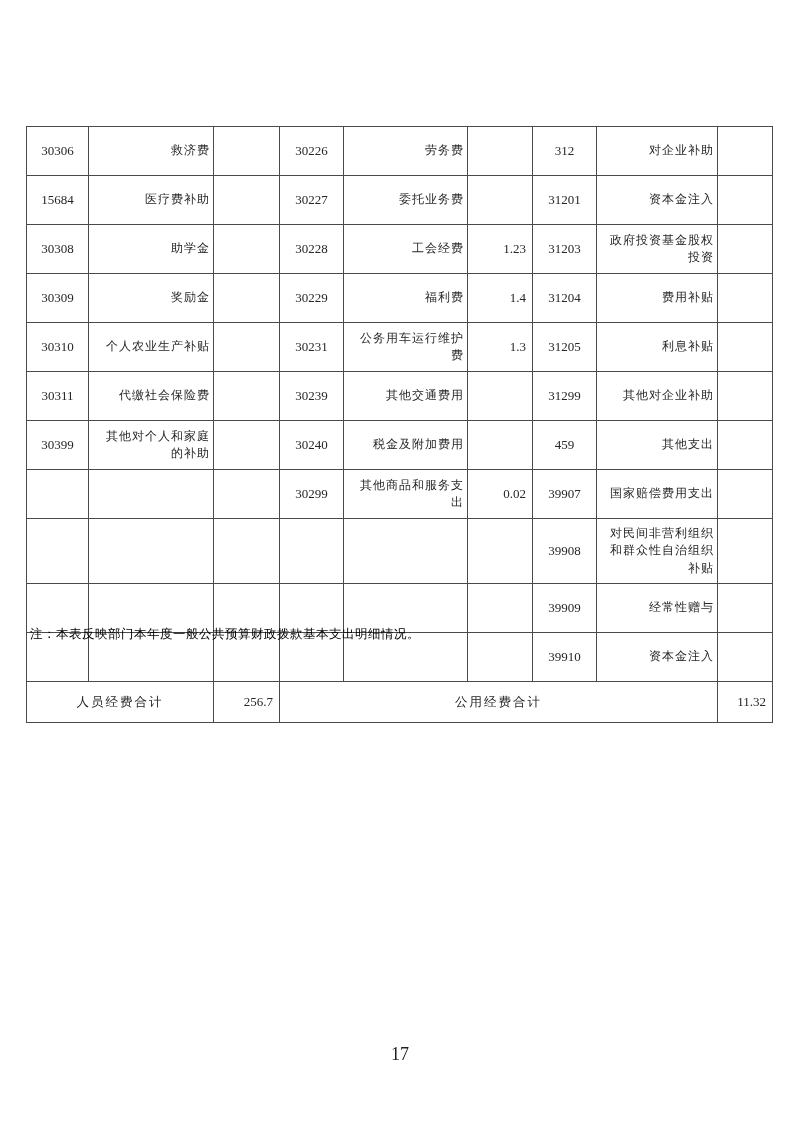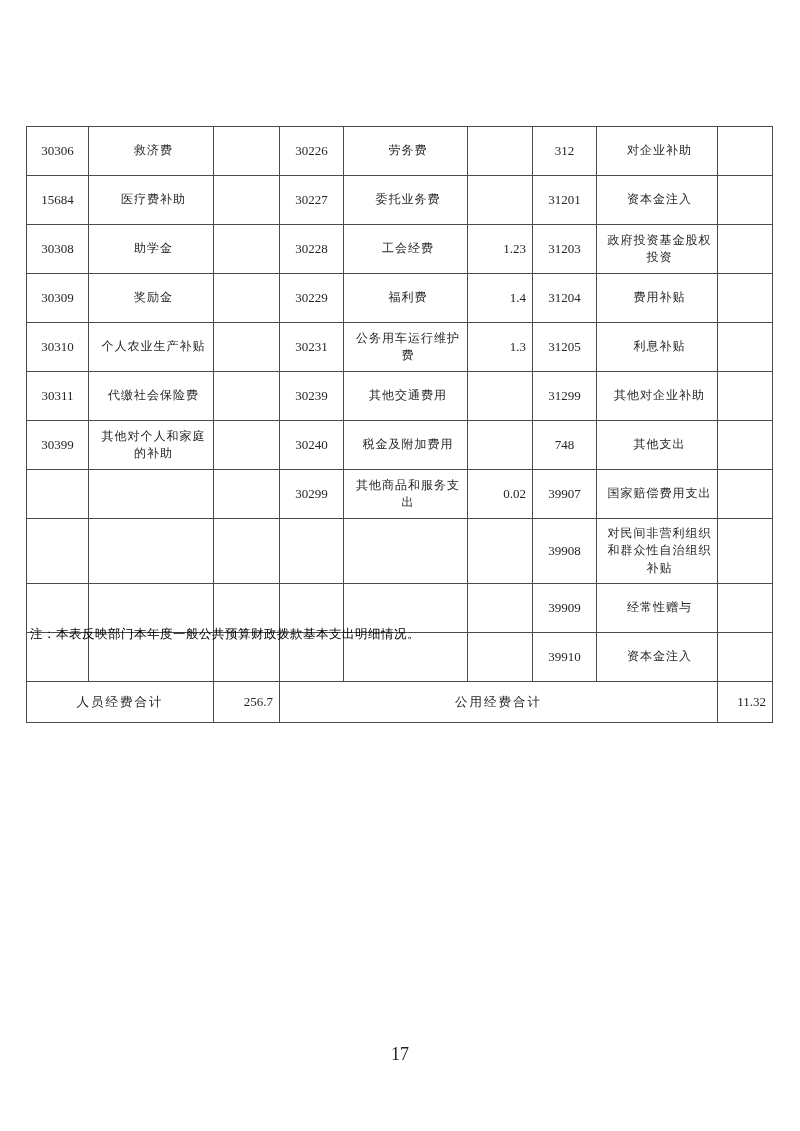--- a/index.html
+++ b/index.html
@@ -30,21 +30,21 @@
     height: 36px;
     vertical-align: middle;
     overflow: hidden;
   }
   td.code {
     text-align: center;
     font-size: 13px;
     padding: 1px;
   }
   td.name {
-    text-align: center;
+    text-align: right;
     font-size: 12px;
     letter-spacing: 1px;
     line-height: 1.45;
     padding: 6px 3px 6px 8px;
     word-break: break-all;
   }
   td.val {
     text-align: right;
     font-size: 13px;
     padding: 1px 6px 1px 2px;
@@ -157,21 +157,21 @@
         <td class="name">其他对企业补助</td>
         <td class="val"></td>
       </tr>
       <tr>
         <td class="code">30399</td>
         <td class="name">其他对个人和家庭的补助</td>
         <td class="val"></td>
         <td class="code">30240</td>
         <td class="name">税金及附加费用</td>
         <td class="val"></td>
-        <td class="code">748</td>
+        <td class="code">459</td>
         <td class="name">其他支出</td>
         <td class="val"></td>
       </tr>
       <tr>
         <td class="code"></td>
         <td class="name"></td>
         <td class="val"></td>
         <td class="code">30299</td>
         <td class="name">其他商品和服务支出</td>
         <td class="val">0.02</td>

